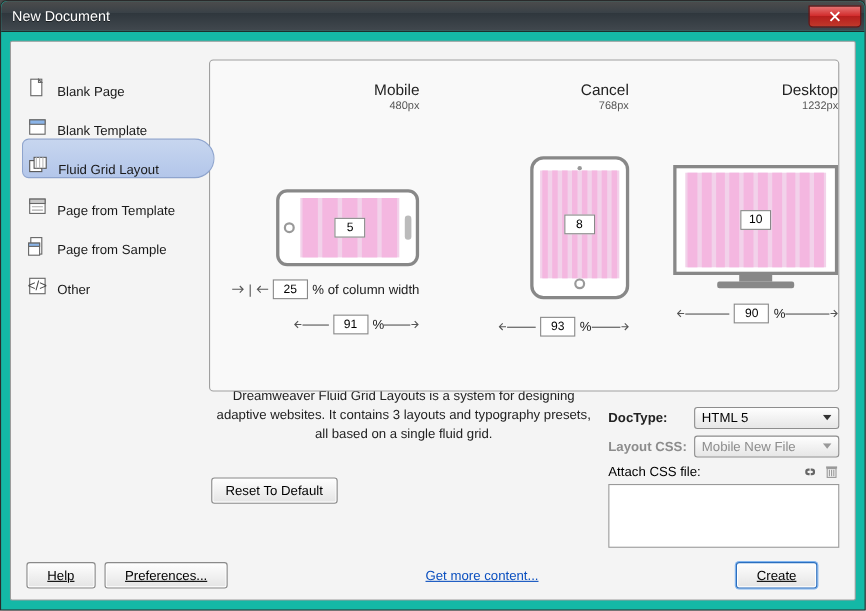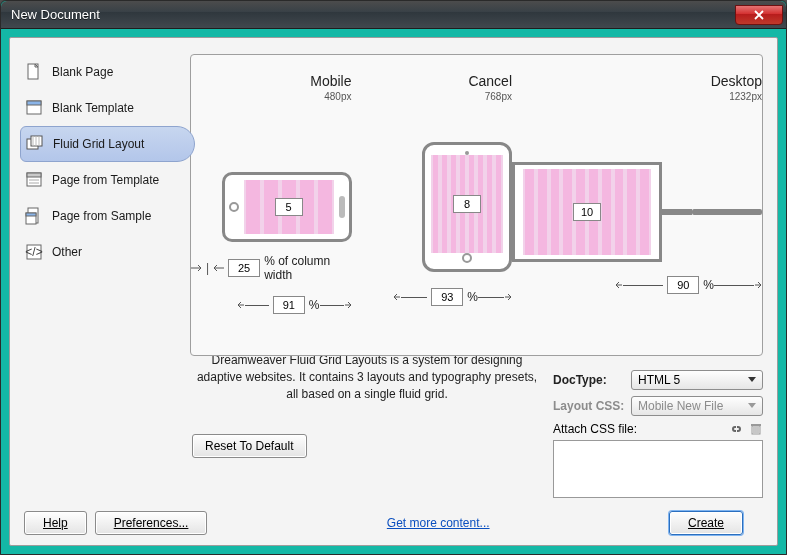--- a/index.html
+++ b/index.html
@@ -4,21 +4,21 @@
 <style>
   * { box-sizing: border-box; margin: 0; padding: 0; font-family: "Segoe UI", Tahoma, sans-serif; font-size: 12px; }
   body { background: #5a5a5a; width: 787px; height: 555px; overflow: hidden; }
   .window { width: 787px; height: 555px; background: #14b8a6; border: 1px solid #2a2a2a; border-radius: 6px 6px 0 0; position: relative; box-shadow: 0 0 6px rgba(0,0,0,.5); }
   .titlebar { height: 28px; background: linear-gradient(#4c4c4c,#394147 40%,#2f373d 41%,#41484e); border-bottom: 1px solid #1e1e1e; border-radius: 6px 6px 0 0; display: flex; align-items: center; justify-content: space-between; padding-left: 10px; color: #fff; }
   .titlebar span { font-size: 13px; text-shadow: 0 1px 0 rgba(0,0,0,.6); }
   .close-btn { width: 48px; height: 20px; margin-right: 3px; background: linear-gradient(#e57373,#d32f2f 45%,#b71c1c 46%,#c0392b); border: 1px solid #6d1111; border-radius: 0 0 4px 4px; display:flex; align-items:center; justify-content:center; }
   .close-btn svg { width:10px; height:10px; }
   .content { position:absolute; top:36px; left:8px; right:8px; bottom:8px; background:#f4f4f4; border:1px solid #9c9c9c; border-radius:2px; }
   .sidebar { position:absolute; top:16px; left:10px; width:160px; }
-  .side-item { display:flex; align-items:center; height:36px; padding-left:4px; color:#1a1a1a; cursor:pointer; position:relative; }
+  .side-item { display:flex; align-items:flex-end; height:36px; padding-left:4px; color:#1a1a1a; cursor:pointer; position:relative; }
   .side-item.selected { background: linear-gradient(#c7d6ef,#b3c6ea); border:1px solid #8ea4ce; border-radius: 6px 18px 18px 6px / 6px 18px 18px 6px; z-index:3; width:175px; }
   .side-item .ic { width:20px; height:20px; margin-right:8px; display:flex; align-items:center; justify-content:center; }
   .ic svg { width:18px; height:18px; }
   .main-panel { position:absolute; top:16px; left:180px; right:14px; height:302px; background:#f9f9f9; border:1px solid #9f9f9f; border-radius:4px; z-index:2; display:flex; }
   .device-col { flex:1; display:flex; flex-direction:column; align-items:flex-end; padding-top:18px; }
   .dev-title { font-size:14px; color:#222; }
   .dev-sub { font-size:10px; color:#555; margin-top:2px; }
   .mock { height:120px; display:flex; align-items:flex-end; justify-content:center; margin-top:20px; position:relative; }
   
   .grid-area { background:#f2d2ea; display:flex; justify-content:center; align-items:center; position:relative; }
@@ -30,21 +30,21 @@
   .phone .btnL { width:10px; height:10px; border:2px solid #999; border-radius:50%; margin-right:5px; }
   .phone .spk { width:6px; height:22px; background:#bbb; border-radius:3px; margin-left:5px; }
   .phone .grid-area { width:90px; height:54px; }
   
   .tablet { width:90px; height:130px; border:3px solid #888; border-radius:12px; display:flex; flex-direction:column; align-items:center; justify-content:space-between; padding:6px 0; background:#fff; margin-top:-30px; }
   .tablet .dot { width:4px; height:4px; background:#999; border-radius:50%; }
   .tablet .home { width:10px; height:10px; border:2px solid #999; border-radius:50%; }
   .tablet .grid-area { width:72px; height:100px; }
   
   .monitor .screen { width:150px; height:100px; border:3px solid #888; background:#fff; display:flex; align-items:center; justify-content:center; }
-  .monitor { margin-top:-15px; display:flex; flex-direction:row; align-items:center; }
+  .monitor { margin-top:-15px; display:flex; flex-direction:column; align-items:center; }
   .monitor .stand { width:30px; height:6px; background:#888; }
   .monitor .base { width:70px; height:6px; background:#888; border-radius:2px; }
   .monitor .grid-area { width:128px; height:86px; }
 
   .col-width-row { margin-top:12px; display:flex; align-items:center; color:#222; font-size:12px; }
   .arr { display:inline-flex; align-items:center; }
   .arr svg { width:14px; height:10px; }
   .mini-input { width:32px; height:18px; border:1px solid #888; background:#fff; text-align:center; font-size:11px; margin:0 4px; }
   .width-row { margin-top:14px; display:flex; align-items:center; font-size:12px; color:#222; }
   .arrows-full { display:flex; align-items:center; }

